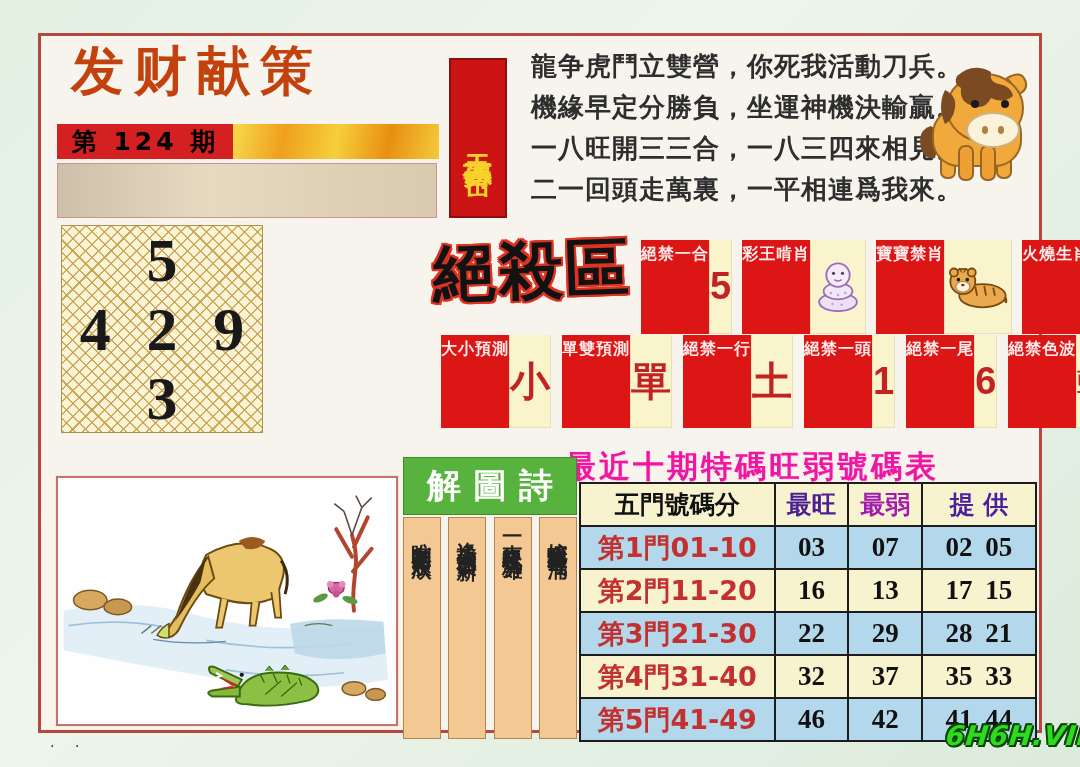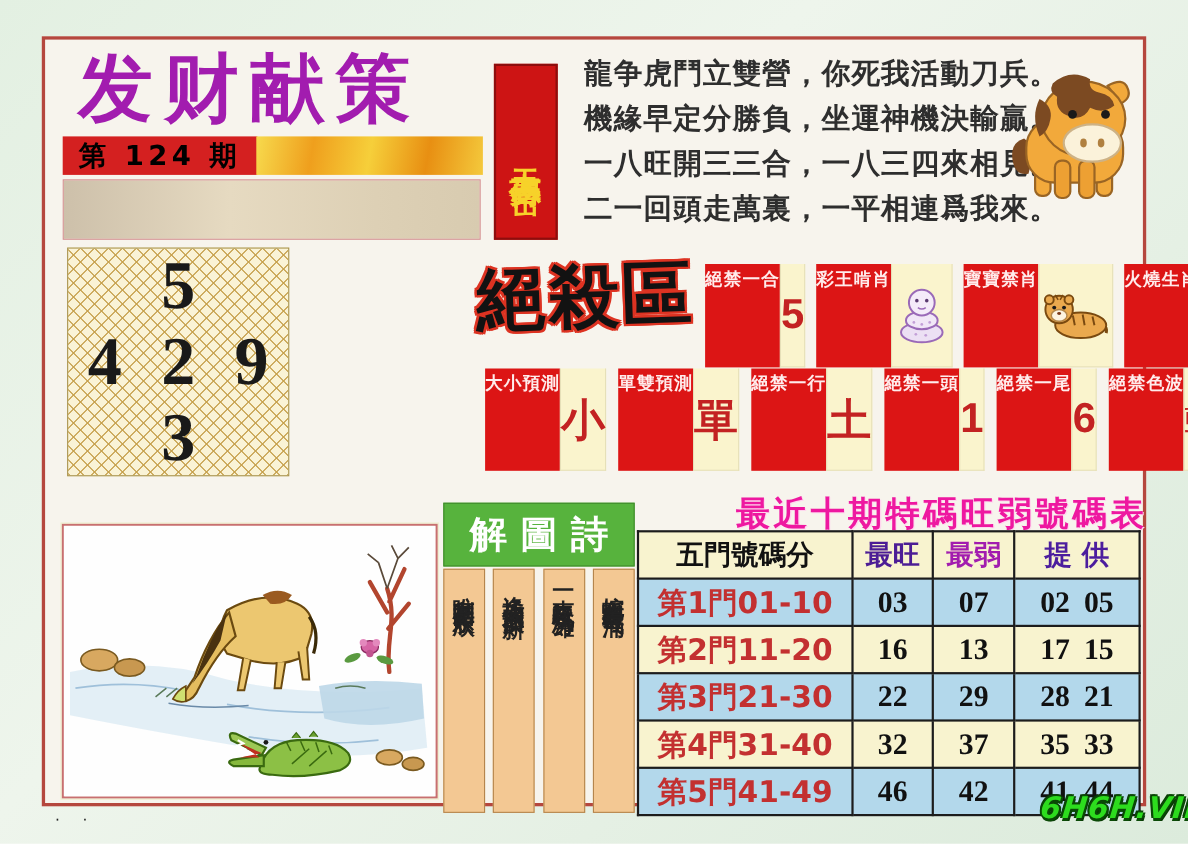--- a/index.html
+++ b/index.html
@@ -8,21 +8,21 @@
     font-family:"DejaVu Sans","Liberation Sans",sans-serif;
     background:linear-gradient(135deg,#e3f0e2 0%,#eef5ec 40%,#dcebdc 100%);
   }
   .panel{
     position:absolute;left:38px;top:33px;width:1004px;height:700px;
     background:#f7f4ed;border:3px solid #b5473e;box-sizing:border-box;
   }
   .abs{position:absolute;box-sizing:border-box;}
 
   .main-title{
-    left:30px;top:0px;font-size:68px;font-weight:900;color:#a21caf;
+    left:30px;top:0px;font-size:53px;font-weight:900;color:#c2410c;
     letter-spacing:10px;font-family:"DejaVu Sans",sans-serif;
   }
   .issue-box{
     left:16px;top:88px;width:177px;height:35px;background:#d42020;
     color:#000000;font-size:25px;font-weight:800;display:flex;align-items:center;
     justify-content:center;letter-spacing:4px;
   }
   .grad-bar{
     left:192px;top:88px;width:206px;height:35px;
     background:linear-gradient(100deg,#f7da4d,#ef9f1d 25%,#f6cf3a 50%,#e88f12 75%,#f4c93c);
@@ -95,21 +95,21 @@
   }
   .cell-v{
     flex:1;background:#faf4cd;display:flex;align-items:center;justify-content:center;
     color:#c32222;font-weight:800;border:1px solid #e6e0b8;border-top:none;
   }
   .v-big{font-size:40px;}
   .v-num{font-size:38px;font-family:"Liberation Sans",sans-serif;}
   .v-small{font-size:25px;letter-spacing:1px;white-space:nowrap;text-align:center;}
 
   .table-title{
-    left:524px;top:410px;width:478px;text-align:right;font-size:31px;font-weight:900;
+    left:524px;top:410px;width:478px;text-align:left;font-size:31px;font-weight:900;
     color:#ee18a0;letter-spacing:3px;white-space:nowrap;
     text-shadow:1px 1px 0 #ffd6ee;
   }
   table.hotcold{
     position:absolute;left:538px;top:446px;width:458px;height:259px;
     border-collapse:collapse;table-layout:fixed;
   }
   .hotcold td{
     border:2px solid #1c1c1c;text-align:center;vertical-align:middle;
     font-weight:700;padding:0;

